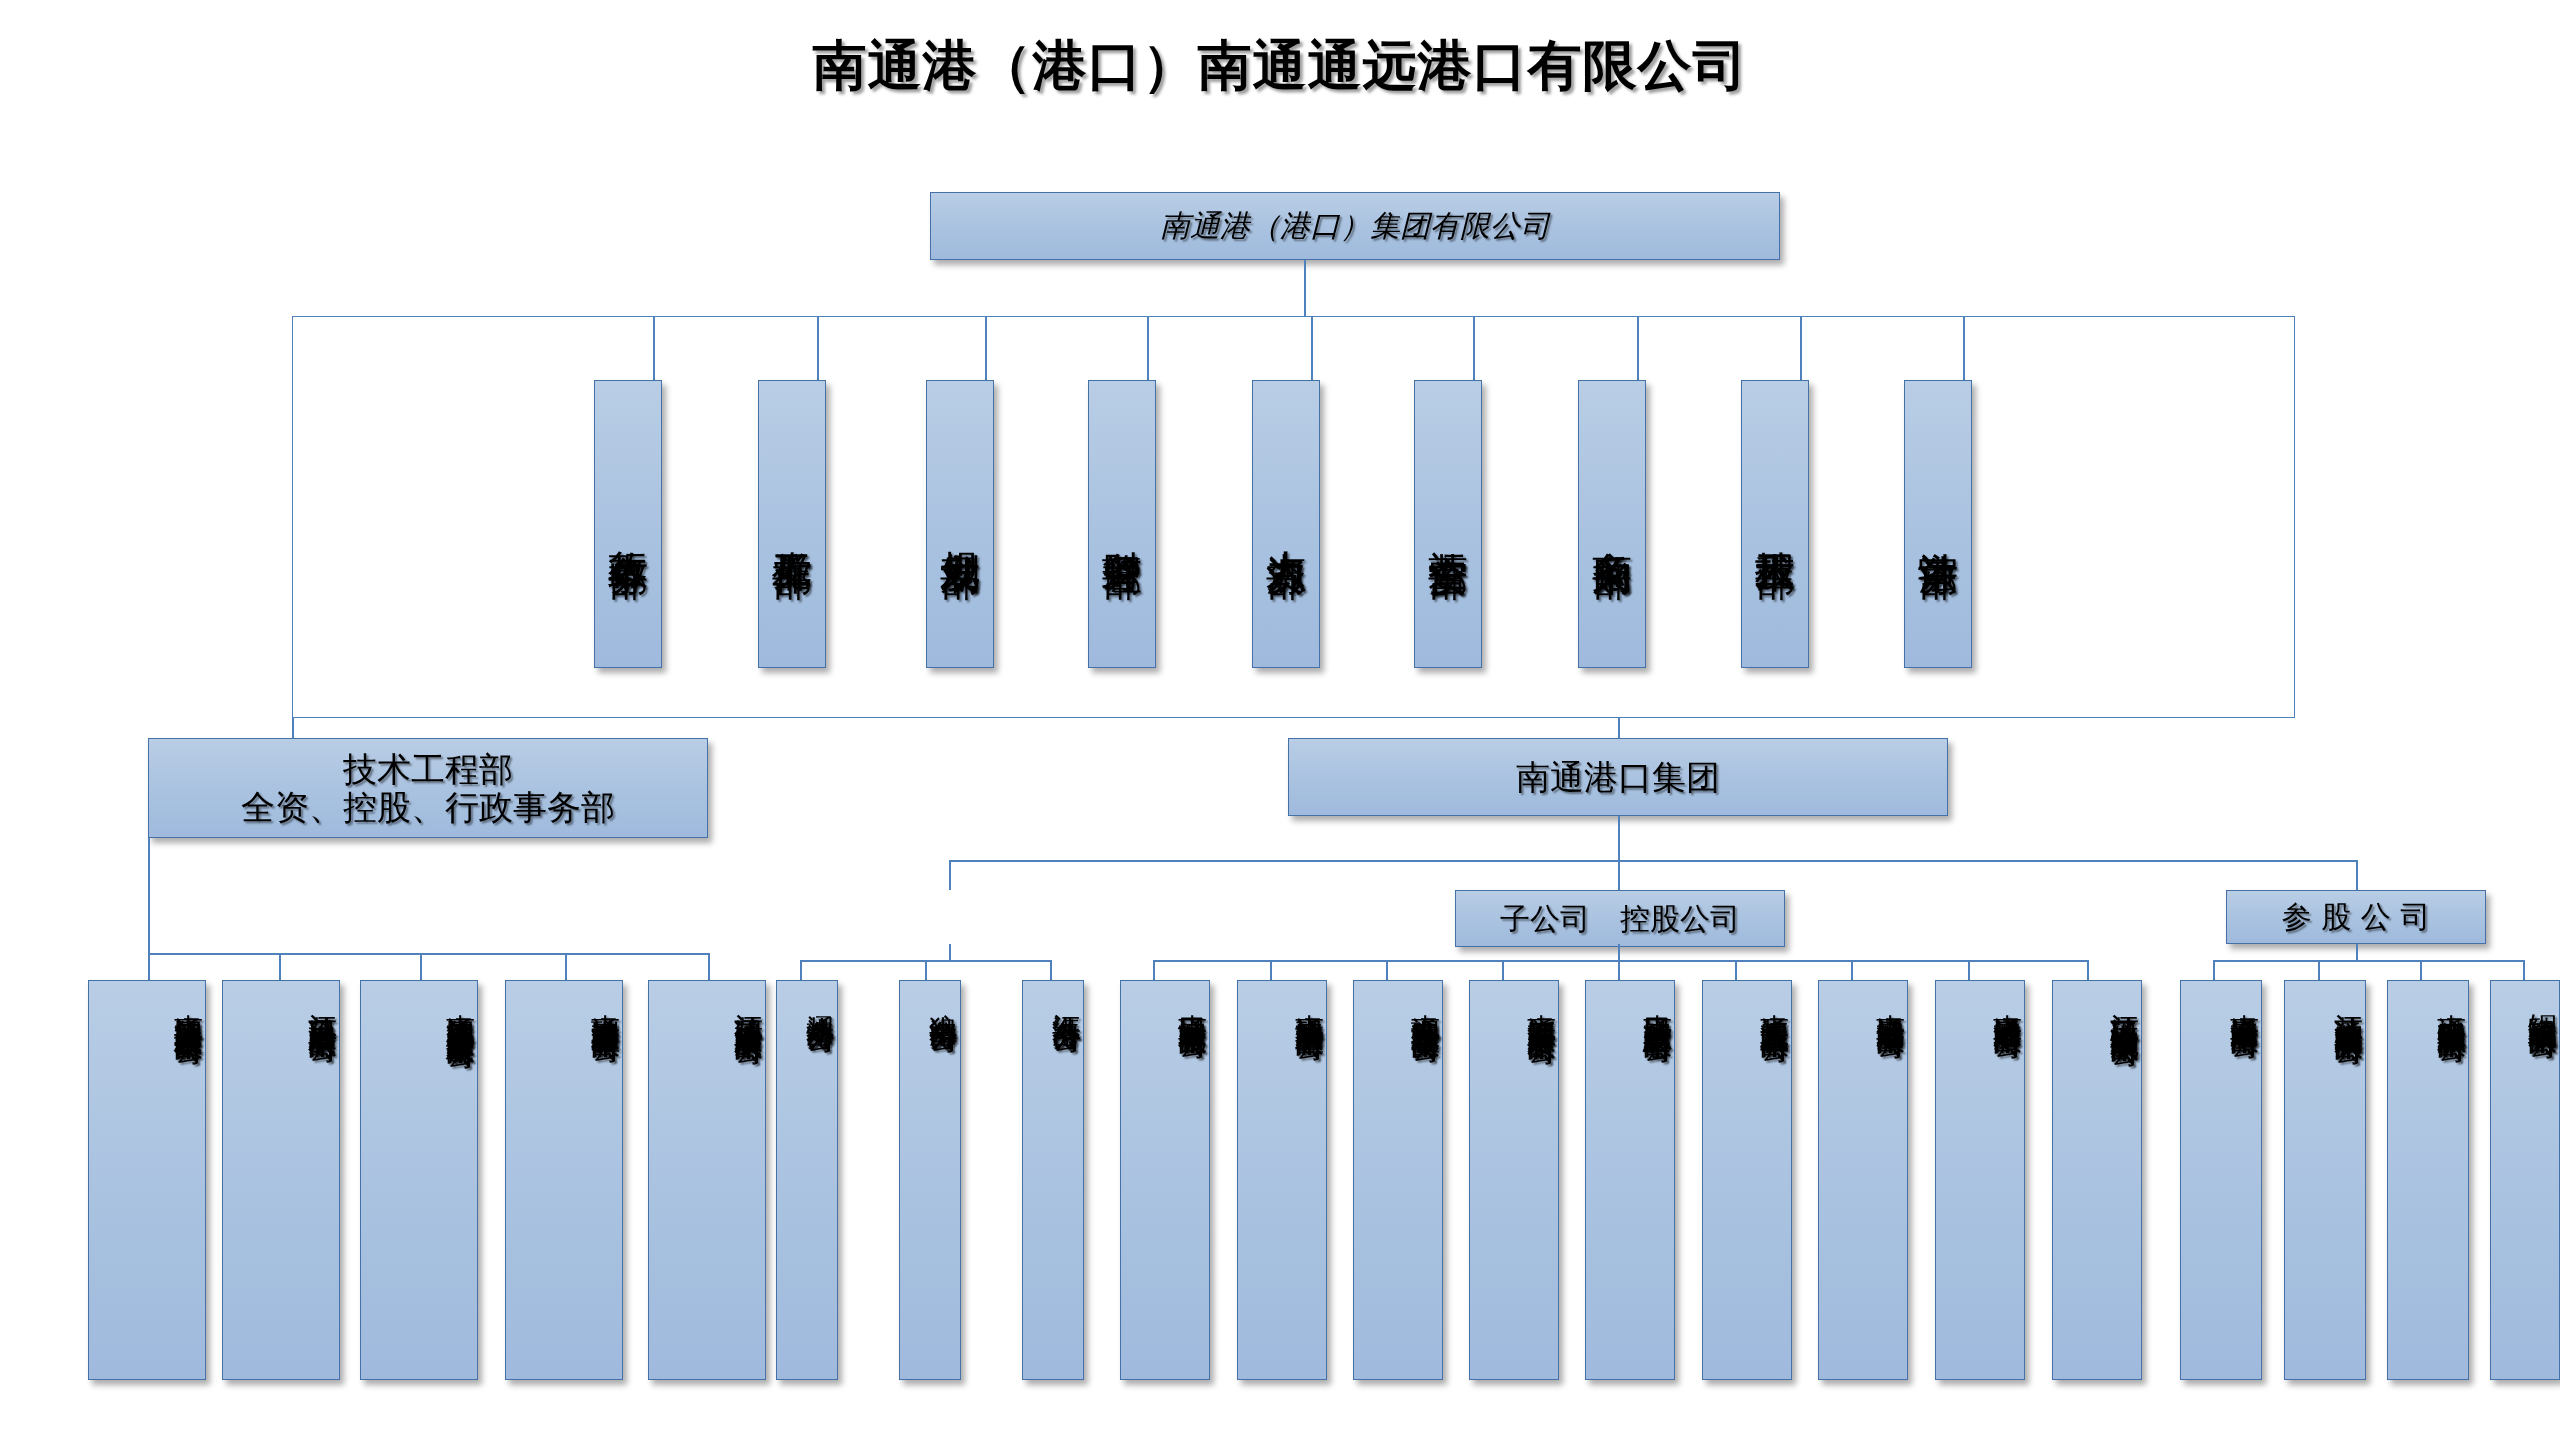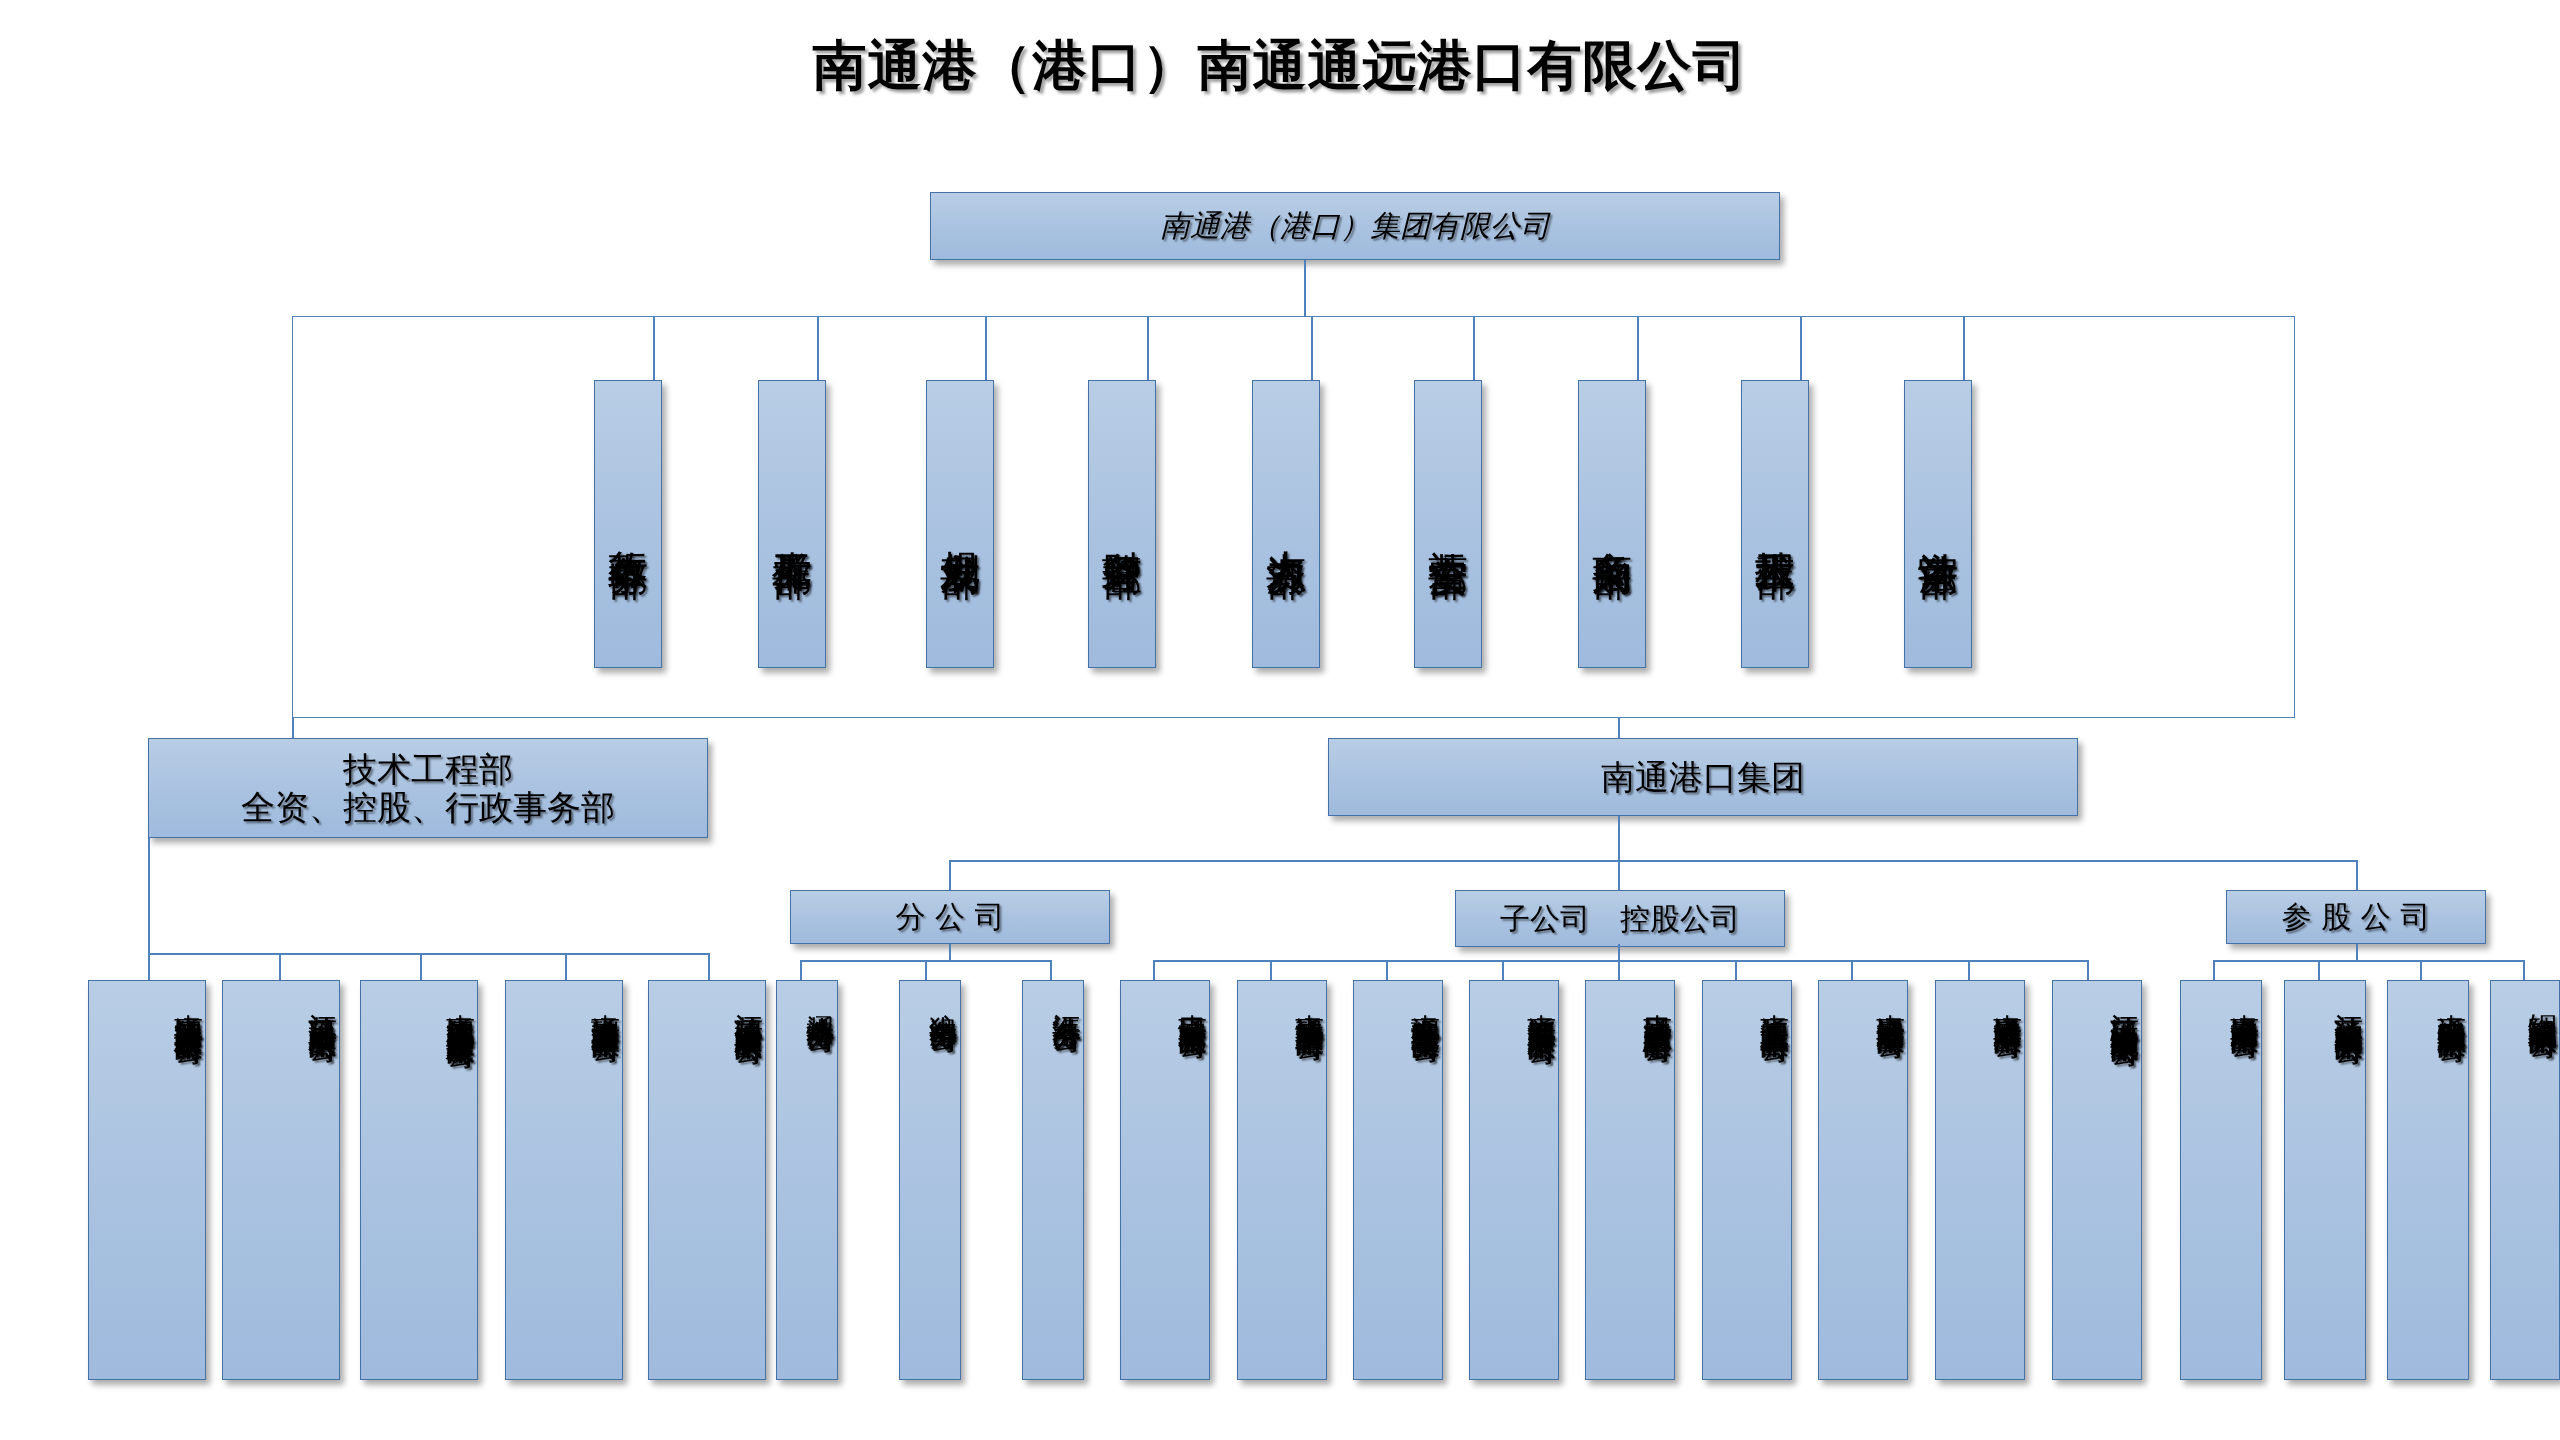--- a/index.html
+++ b/index.html
@@ -124,21 +124,21 @@
   <div class="ln lnv" style="left:292px;top:718px;height:20px;"></div>
   <div class="ln lnh" style="left:292px;top:718px;width:1px;"></div>
   <div class="ln lnv" style="left:292px;top:718px;height:20px;"></div>
   <div class="ln lnv" style="left:1618px;top:718px;height:20px;"></div>
 
   <div class="box h-box" style="left:148px;top:738px;width:560px;height:100px;font-size:34px;flex-direction:column;">
     <span>技术工程部</span>
     <span>全资、控股、行政事务部</span>
   </div>
 
-  <div class="box h-box" style="left:1288px;top:738px;width:750px;height:78px;font-size:34px;margin-left:40px;">
+  <div class="box h-box" style="left:1288px;top:738px;width:660px;height:78px;font-size:34px;">
     <span>南通港口集团</span>
   </div>
 
   <div class="ln lnv" style="left:148px;top:838px;height:115px;"></div>
   <div class="ln lnh" style="left:148px;top:953px;width:560px;"></div>
   <div class="ln lnv" style="left:148px;top:953px;height:27px;"></div>
   <div class="ln lnv" style="left:279px;top:953px;height:27px;"></div>
   <div class="ln lnv" style="left:420px;top:953px;height:27px;"></div>
   <div class="ln lnv" style="left:565px;top:953px;height:27px;"></div>
   <div class="ln lnv" style="left:708px;top:953px;height:27px;"></div>
@@ -158,23 +158,20 @@
   <div class="box v-box" style="left:648px;top:980px;width:118px;height:400px;font-size:29px;">
     <span>江苏通州湾港口发展有限公司</span>
   </div>
 
   <div class="ln lnv" style="left:1618px;top:816px;height:44px;"></div>
   <div class="ln lnh" style="left:949px;top:860px;width:1407px;"></div>
   <div class="ln lnv" style="left:949px;top:860px;height:30px;"></div>
   <div class="ln lnv" style="left:1618px;top:860px;height:30px;"></div>
   <div class="ln lnv" style="left:2356px;top:860px;height:30px;"></div>
 
-  <div class="box h-box" style="left:790px;top:890px;width:320px;height:54px;font-size:30px;">
-    <span>分 公 司</span>
-  </div>
   <div class="box h-box" style="left:1455px;top:890px;width:330px;height:57px;font-size:30px;">
     <span>子公司　控股公司</span>
   </div>
   <div class="box h-box" style="left:2226px;top:890px;width:260px;height:54px;font-size:30px;">
     <span>参 股 公 司</span>
   </div>
 
   <div class="ln lnv" style="left:949px;top:944px;height:16px;"></div>
   <div class="ln lnh" style="left:800px;top:960px;width:250px;"></div>
   <div class="ln lnv" style="left:800px;top:960px;height:20px;"></div>

